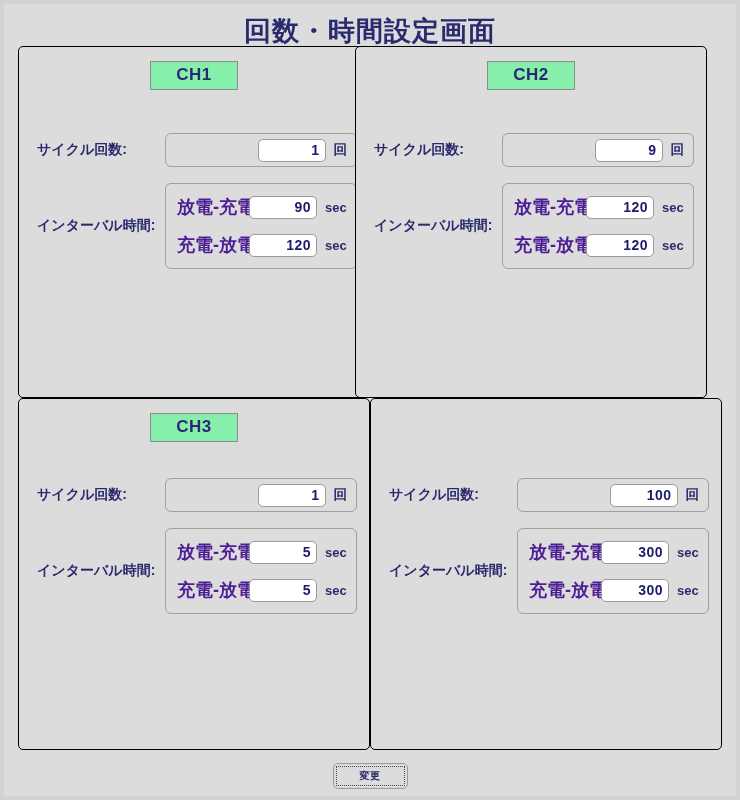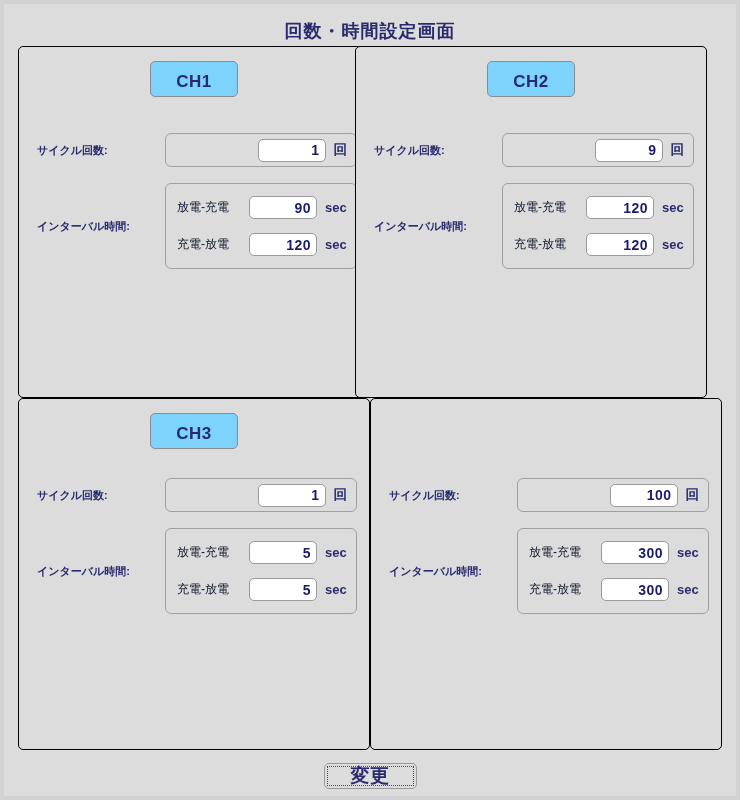--- a/index.html
+++ b/index.html
@@ -31,21 +31,21 @@
     position: absolute;
     left: 0;
     top: 0;
     width: 732px;
     height: 42px;
     display: flex;
     align-items: center;
     justify-content: center;
   }
   #page-title {
-    font-size: 18px;
+    font-size: 27px;
     font-weight: bold;
     color: #2a2a6e;
     letter-spacing: 1px;
     white-space: nowrap;
     margin-top: 12px;
   }
 
   
   #panels {
     position: absolute;
@@ -69,39 +69,39 @@
   .ch-panel.p3 { left: 352px; top: 352px; }
 
   
   .ch-heading {
     position: absolute;
     left: 50%;
     transform: translateX(-50%);
     top: 14px;
     box-sizing: border-box;
     min-width: 88px;
-    padding: 10px 16px 4px 16px;
+    padding: 3px 16px 4px 16px;
     text-align: center;
-    background: #7dd3fc;
+    background: #86efac;
     border: 1px solid #8c8c8c;
-    border-radius: 5px;
+    border-radius: 0;
     font-size: 17px;
     font-weight: bold;
     color: #2a2a6e;
     letter-spacing: 0.5px;
   }
 
   
   .row {
     position: absolute;
     display: flex;
     align-items: center;
   }
   .row-label {
-    font-size: 11px;
+    font-size: 14px;
     font-weight: bold;
     color: #2a2a6e;
     white-space: nowrap;
   }
 
   
   .cycle-row { left: 18px; }
   .cycle-row .row-label { width: 128px; }
 
   .group-box {
@@ -129,23 +129,23 @@
     flex-direction: column;
     justify-content: center;
     gap: 14px;
     padding: 0 9px 0 11px;
   }
   .interval-line {
     display: flex;
     align-items: center;
   }
   .interval-name {
-    font-size: 12px;
-    font-weight: normal;
-    color: #0f172a;
+    font-size: 18px;
+    font-weight: bold;
+    color: #4c1d95;
     width: 72px;
     white-space: nowrap;
   }
 
   
   .field {
     box-sizing: border-box;
     width: 68px;
     height: 23px;
     background: #ffffff;
@@ -185,21 +185,21 @@
     position: relative;
     box-sizing: border-box;
     height: 26px;
     padding: 0 26px;
     display: flex;
     align-items: center;
     justify-content: center;
     background: #dcdcdc;
     border: 1px solid #9a9a9a;
     border-radius: 5px;
-    font-size: 19px;
+    font-size: 10px;
     font-weight: bold;
     color: #2a2a6e;
     white-space: nowrap;
     cursor: default;
     letter-spacing: 0.5px;
   }
   .btn.focused::after {
     content: "";
     position: absolute;
     left: 2px;

